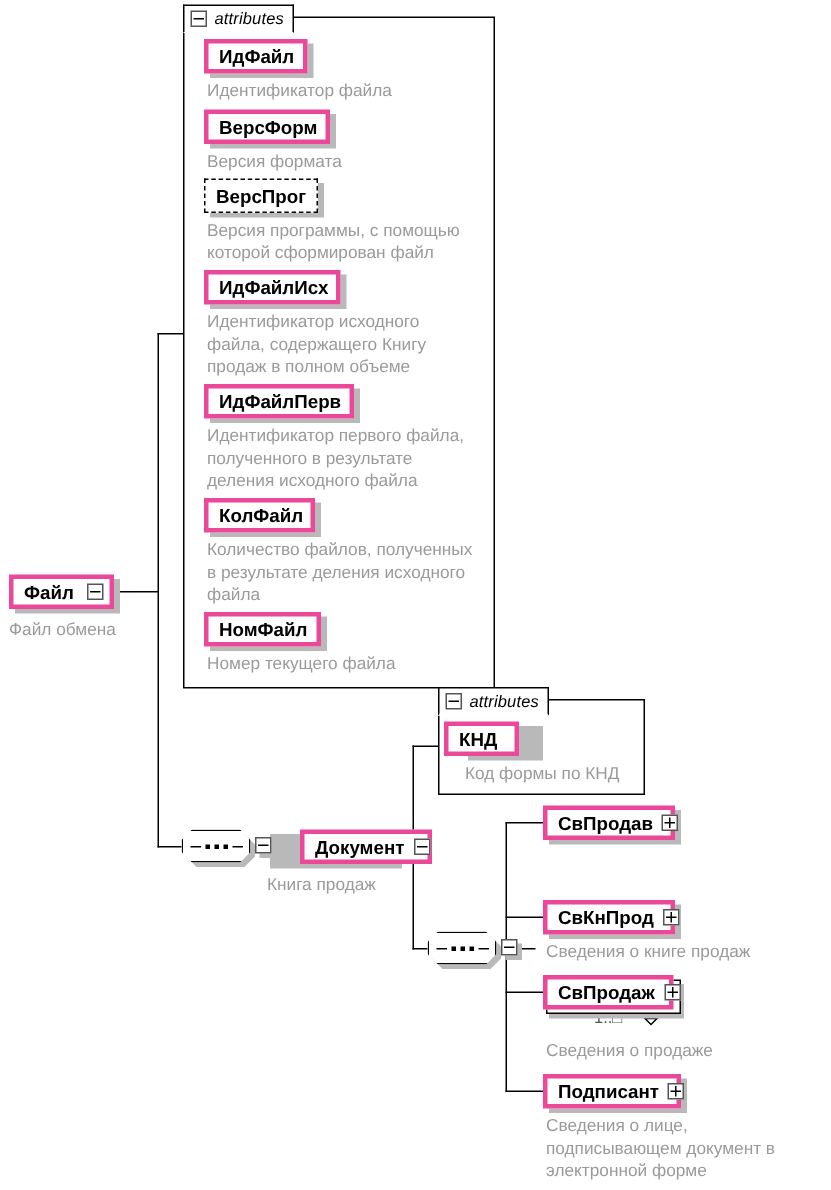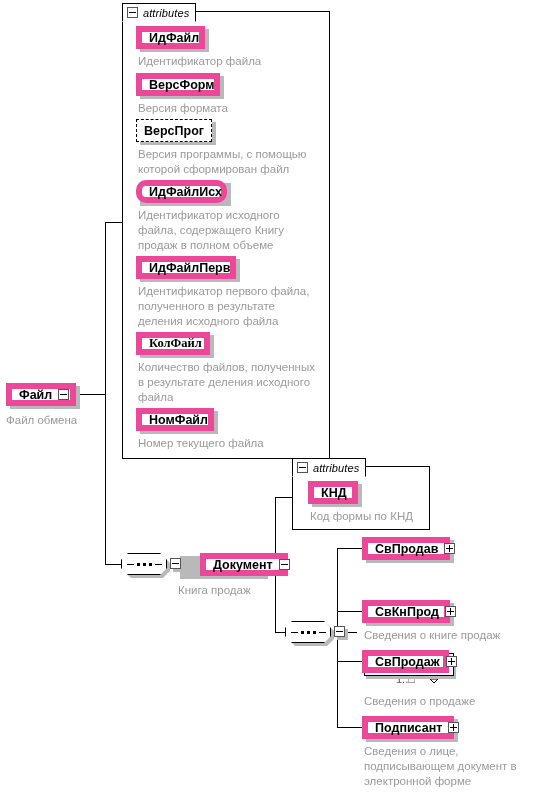--- a/index.html
+++ b/index.html
@@ -58,21 +58,21 @@
   .plusbox::after{
     content:"";position:absolute;
     top:1px;bottom:1px;left:4px;width:1px;background:#000;
   }
 
   
   .node{
     position:absolute;
     box-sizing:border-box;
     background:#fff;
-    border:6px solid #ec4899;
+    border:3px solid #ec4899;
     height:23px;
     display:flex;align-items:center;
     padding:0 4px 0 7px;
     font-weight:bold;
     font-size:12.5px;
     color:#000;
     white-space:nowrap;
     z-index:2;
   }
   .node.dashed{border:1px dashed #000;}
@@ -194,37 +194,37 @@
   <div class="desc" style="left:138px;top:101px;width:190px;">Версия формата</div>
 
   <div class="shadow" style="left:140px;top:122px;width:76px;height:23px;"></div>
   <div class="node dashed" style="left:136px;top:119px;width:76px;">
     <span class="nm">ВерсПрог</span>
   </div>
   <div class="desc" style="left:138px;top:147px;width:190px;">Версия программы, с помощью
 которой сформирован файл</div>
 
   <div class="shadow" style="left:140px;top:183px;width:91px;height:23px;"></div>
-  <div class="node" style="left:136px;top:180px;width:91px;border-radius:10px;">
+  <div class="node" style="left:136px;top:180px;width:91px;">
     <span class="nm">ИдФайлИсх</span>
   </div>
   <div class="desc" style="left:138px;top:208px;width:190px;">Идентификатор исходного
 файла, содержащего Книгу
 продаж в полном объеме</div>
 
   <div class="shadow" style="left:140px;top:259px;width:100px;height:23px;"></div>
   <div class="node" style="left:136px;top:256px;width:100px;">
     <span class="nm">ИдФайлПерв</span>
   </div>
   <div class="desc" style="left:138px;top:284px;width:196px;">Идентификатор первого файла,
 полученного в результате
 деления исходного файла</div>
 
   <div class="shadow" style="left:140px;top:335px;width:74px;height:23px;"></div>
-  <div class="node" style="left:136px;top:332px;width:74px;font-family:Liberation Serif, serif;">
+  <div class="node" style="left:136px;top:332px;width:74px;">
     <span class="nm">КолФайл</span>
   </div>
   <div class="desc" style="left:138px;top:360px;width:196px;">Количество файлов, полученных
 в результате деления исходного
 файла</div>
 
   <div class="shadow" style="left:140px;top:411px;width:78px;height:23px;"></div>
   <div class="node" style="left:136px;top:408px;width:78px;">
     <span class="nm">НомФайл</span>
   </div>
@@ -250,21 +250,21 @@
     <span class="minusbox exp"></span>
   </div>
   <div class="desc" style="left:178px;top:583px;width:130px;">Книга продаж</div>
 
   <div class="attrbox" style="left:292px;top:466px;width:138px;height:64px;"></div>
   <div class="attrtab" style="left:292px;top:458px;width:74px;">
     <span class="minusbox"></span>
     <span class="lbl">attributes</span>
   </div>
   <div class="shadow" style="left:312px;top:484px;width:50px;height:23px;"></div>
-  <div class="node" style="left:308px;top:481px;width:50px;align-items:center;">
+  <div class="node" style="left:296px;top:481px;width:50px;align-items:center;">
     <span class="nm">КНД</span>
   </div>
   <div class="desc" style="left:310px;top:509px;width:125px;">Код формы  по КНД</div>
 
   <div class="seq" style="left:285px;top:621px;">
     <div class="octsh"></div>
     <div class="oct"></div>
     <div class="dots">
       <span class="bar"></span>
         <i></i>

